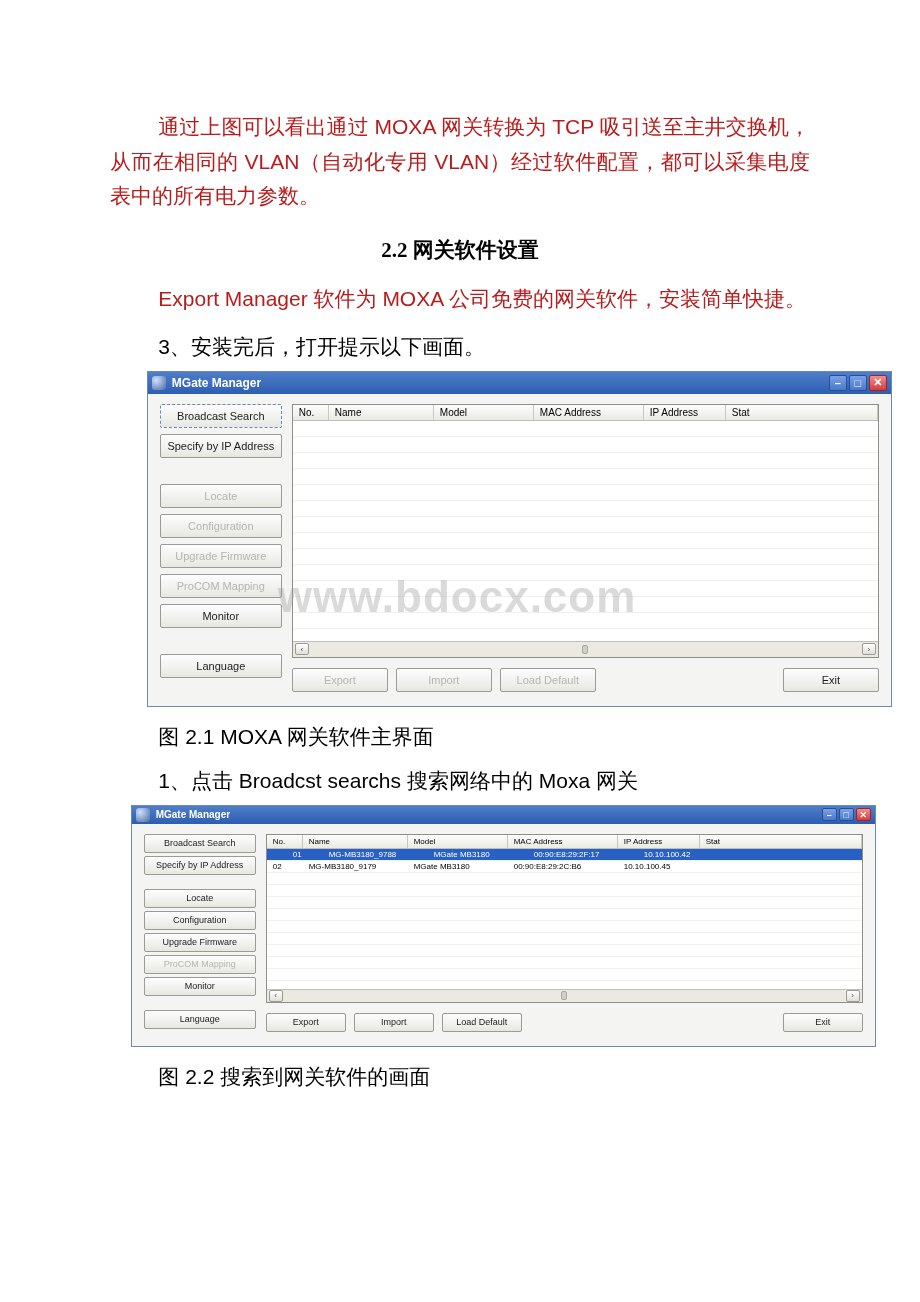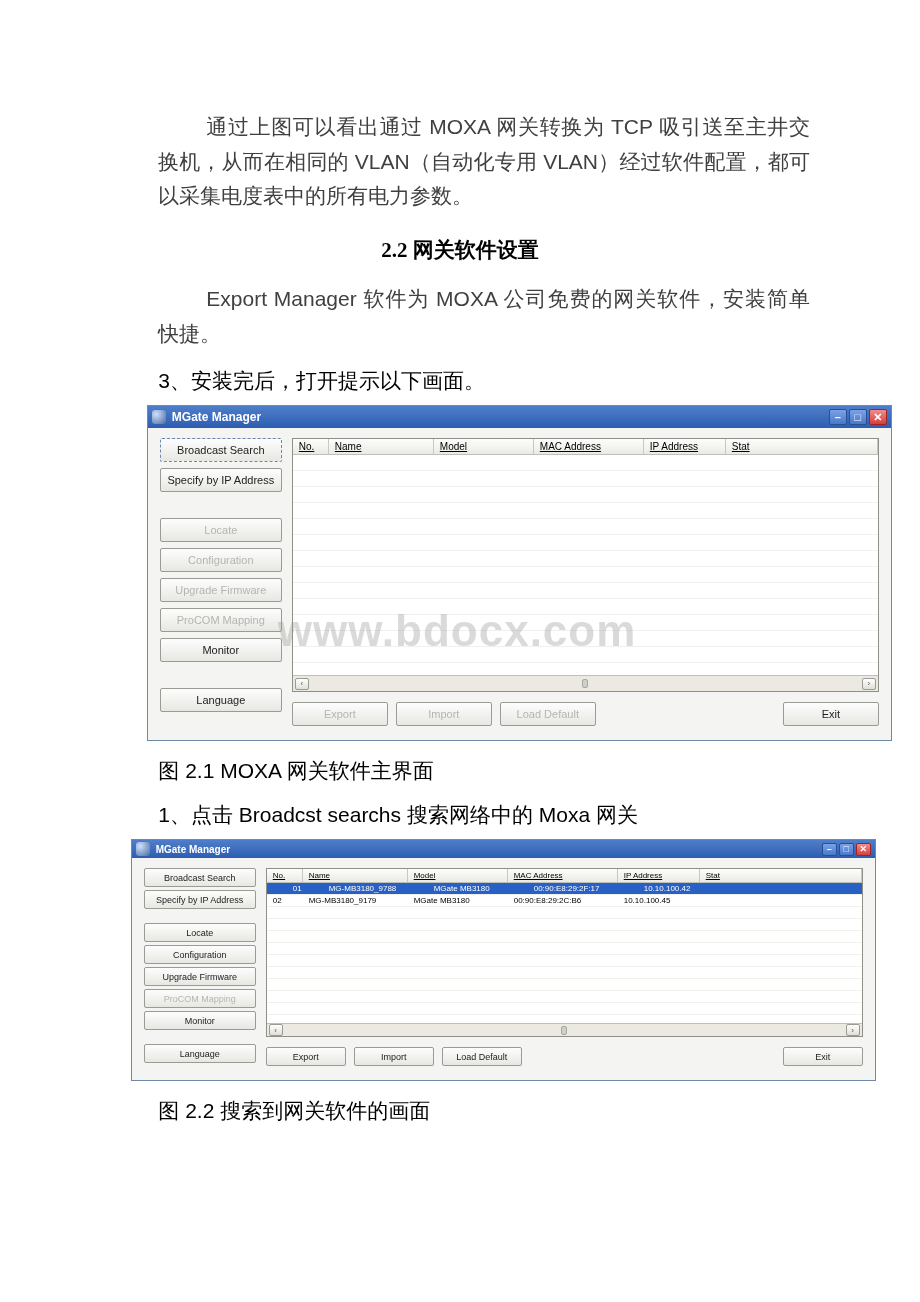--- a/index.html
+++ b/index.html
@@ -5,24 +5,23 @@
   * { box-sizing: border-box; margin: 0; padding: 0; }
   body {
     font-family: "Microsoft YaHei", "SimSun", sans-serif;
     background: #ffffff;
     padding: 110px 110px 40px 110px;
     width: 920px;
   }
   .para {
     font-size: 21px;
     line-height: 1.65;
-    color: #404040;
+    color: #b91c1c;
     margin-bottom: 10px;
     text-align: justify;
-    margin-left: 48px;
   }
   .indent { text-indent: 2.3em; }
   .section-heading {
     font-size: 21px;
     font-weight: bold;
     text-align: center;
     margin: 22px 0 18px 0;
     font-family: Liberation Serif, serif;
   }
   .caption {
@@ -104,21 +103,21 @@
     background: #fff;
     flex: 1;
     display: flex;
     flex-direction: column;
   }
   .grid-head, .grid-row {
     display: flex;
     font-size: 10px;
   }
   .app-window.small .grid-head, .app-window.small .grid-row { font-size: 8px; }
-  .grid-head { background: linear-gradient(#fdfdfd,#eaeae4); border-bottom: 1px solid #c0c0ba; text-decoration: underline; }
+  .grid-head { background: linear-gradient(#fdfdfd,#eaeae4); border-bottom: 1px solid #c0c0ba; }
   .grid-row { border-bottom: 1px solid #f0f0ec; height: 16px; align-items: center;}
   .grid-row.sel { background: #2860c4; color:#fff;padding-left:20px; }
   .app-window.small .grid-row { height: 12px; }
   .cell { padding: 2px 6px; overflow: hidden; white-space: nowrap; }
   .grid-head .cell { border-right: 1px solid #c8c8c2; }
   .c-no  { width: 36px; }
   .c-name{ width: 105px; }
   .c-model{ width: 100px; }
   .c-mac { width: 110px; }
   .c-ip  { width: 82px; }

